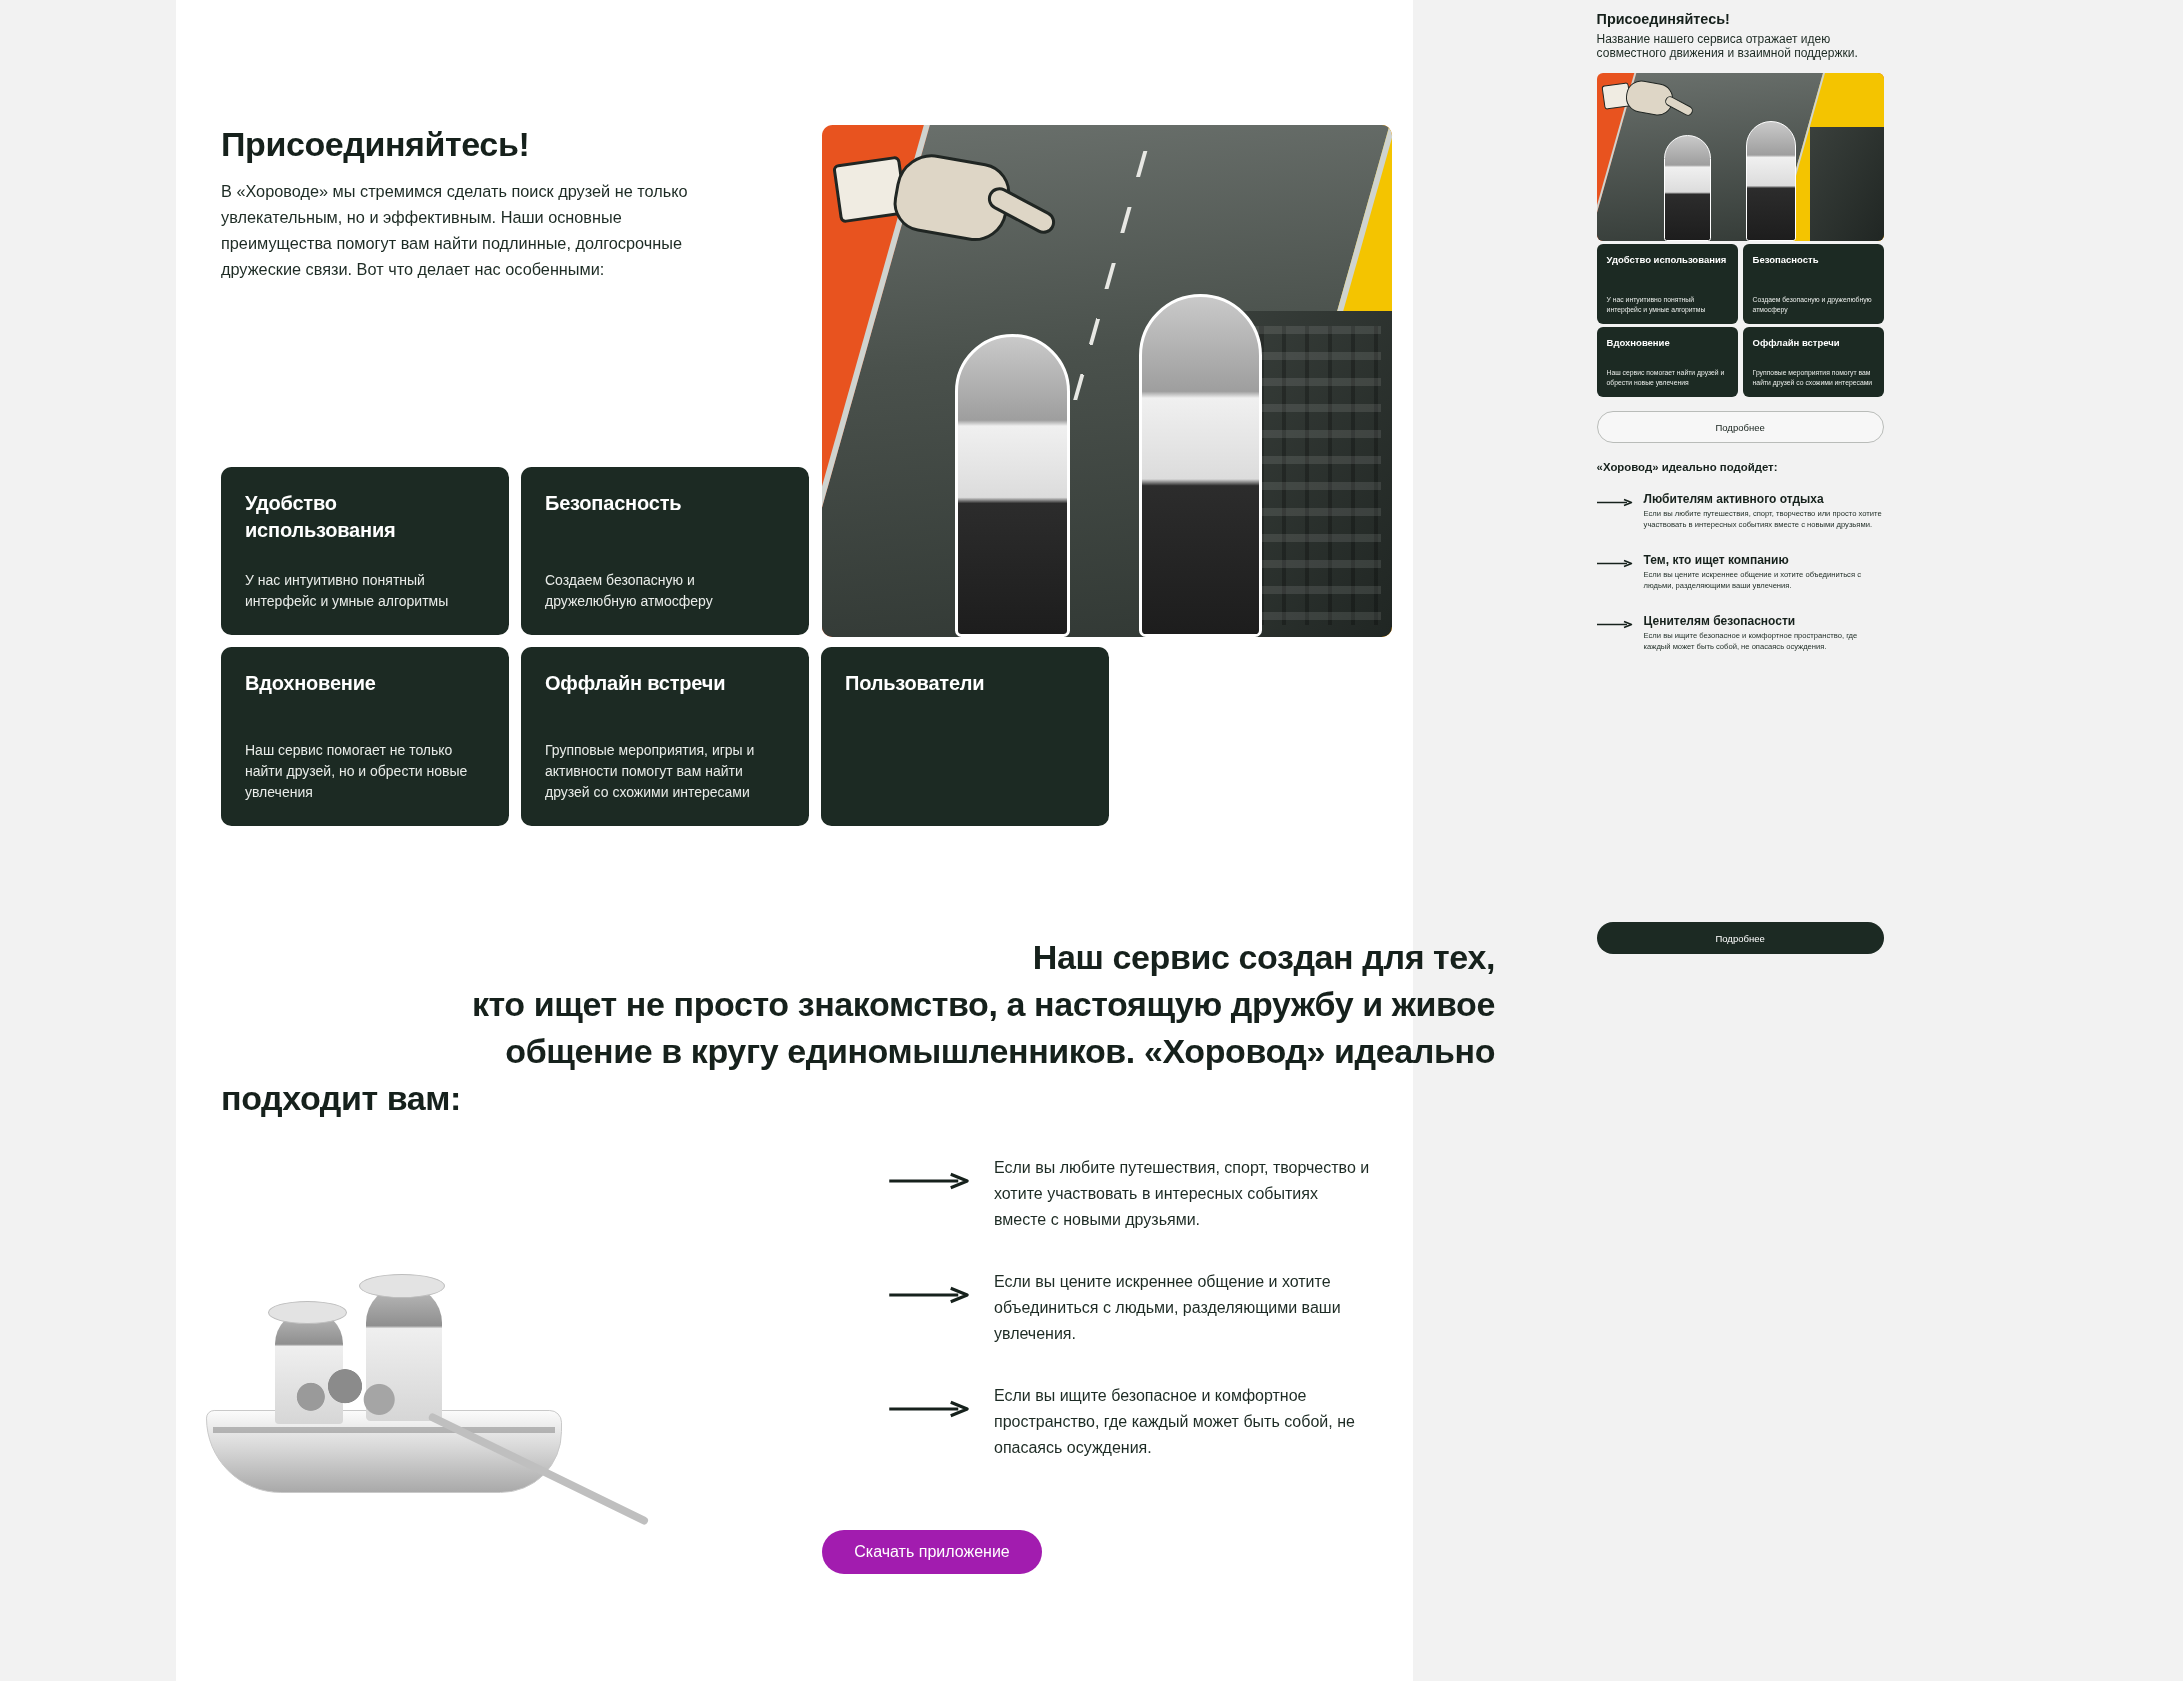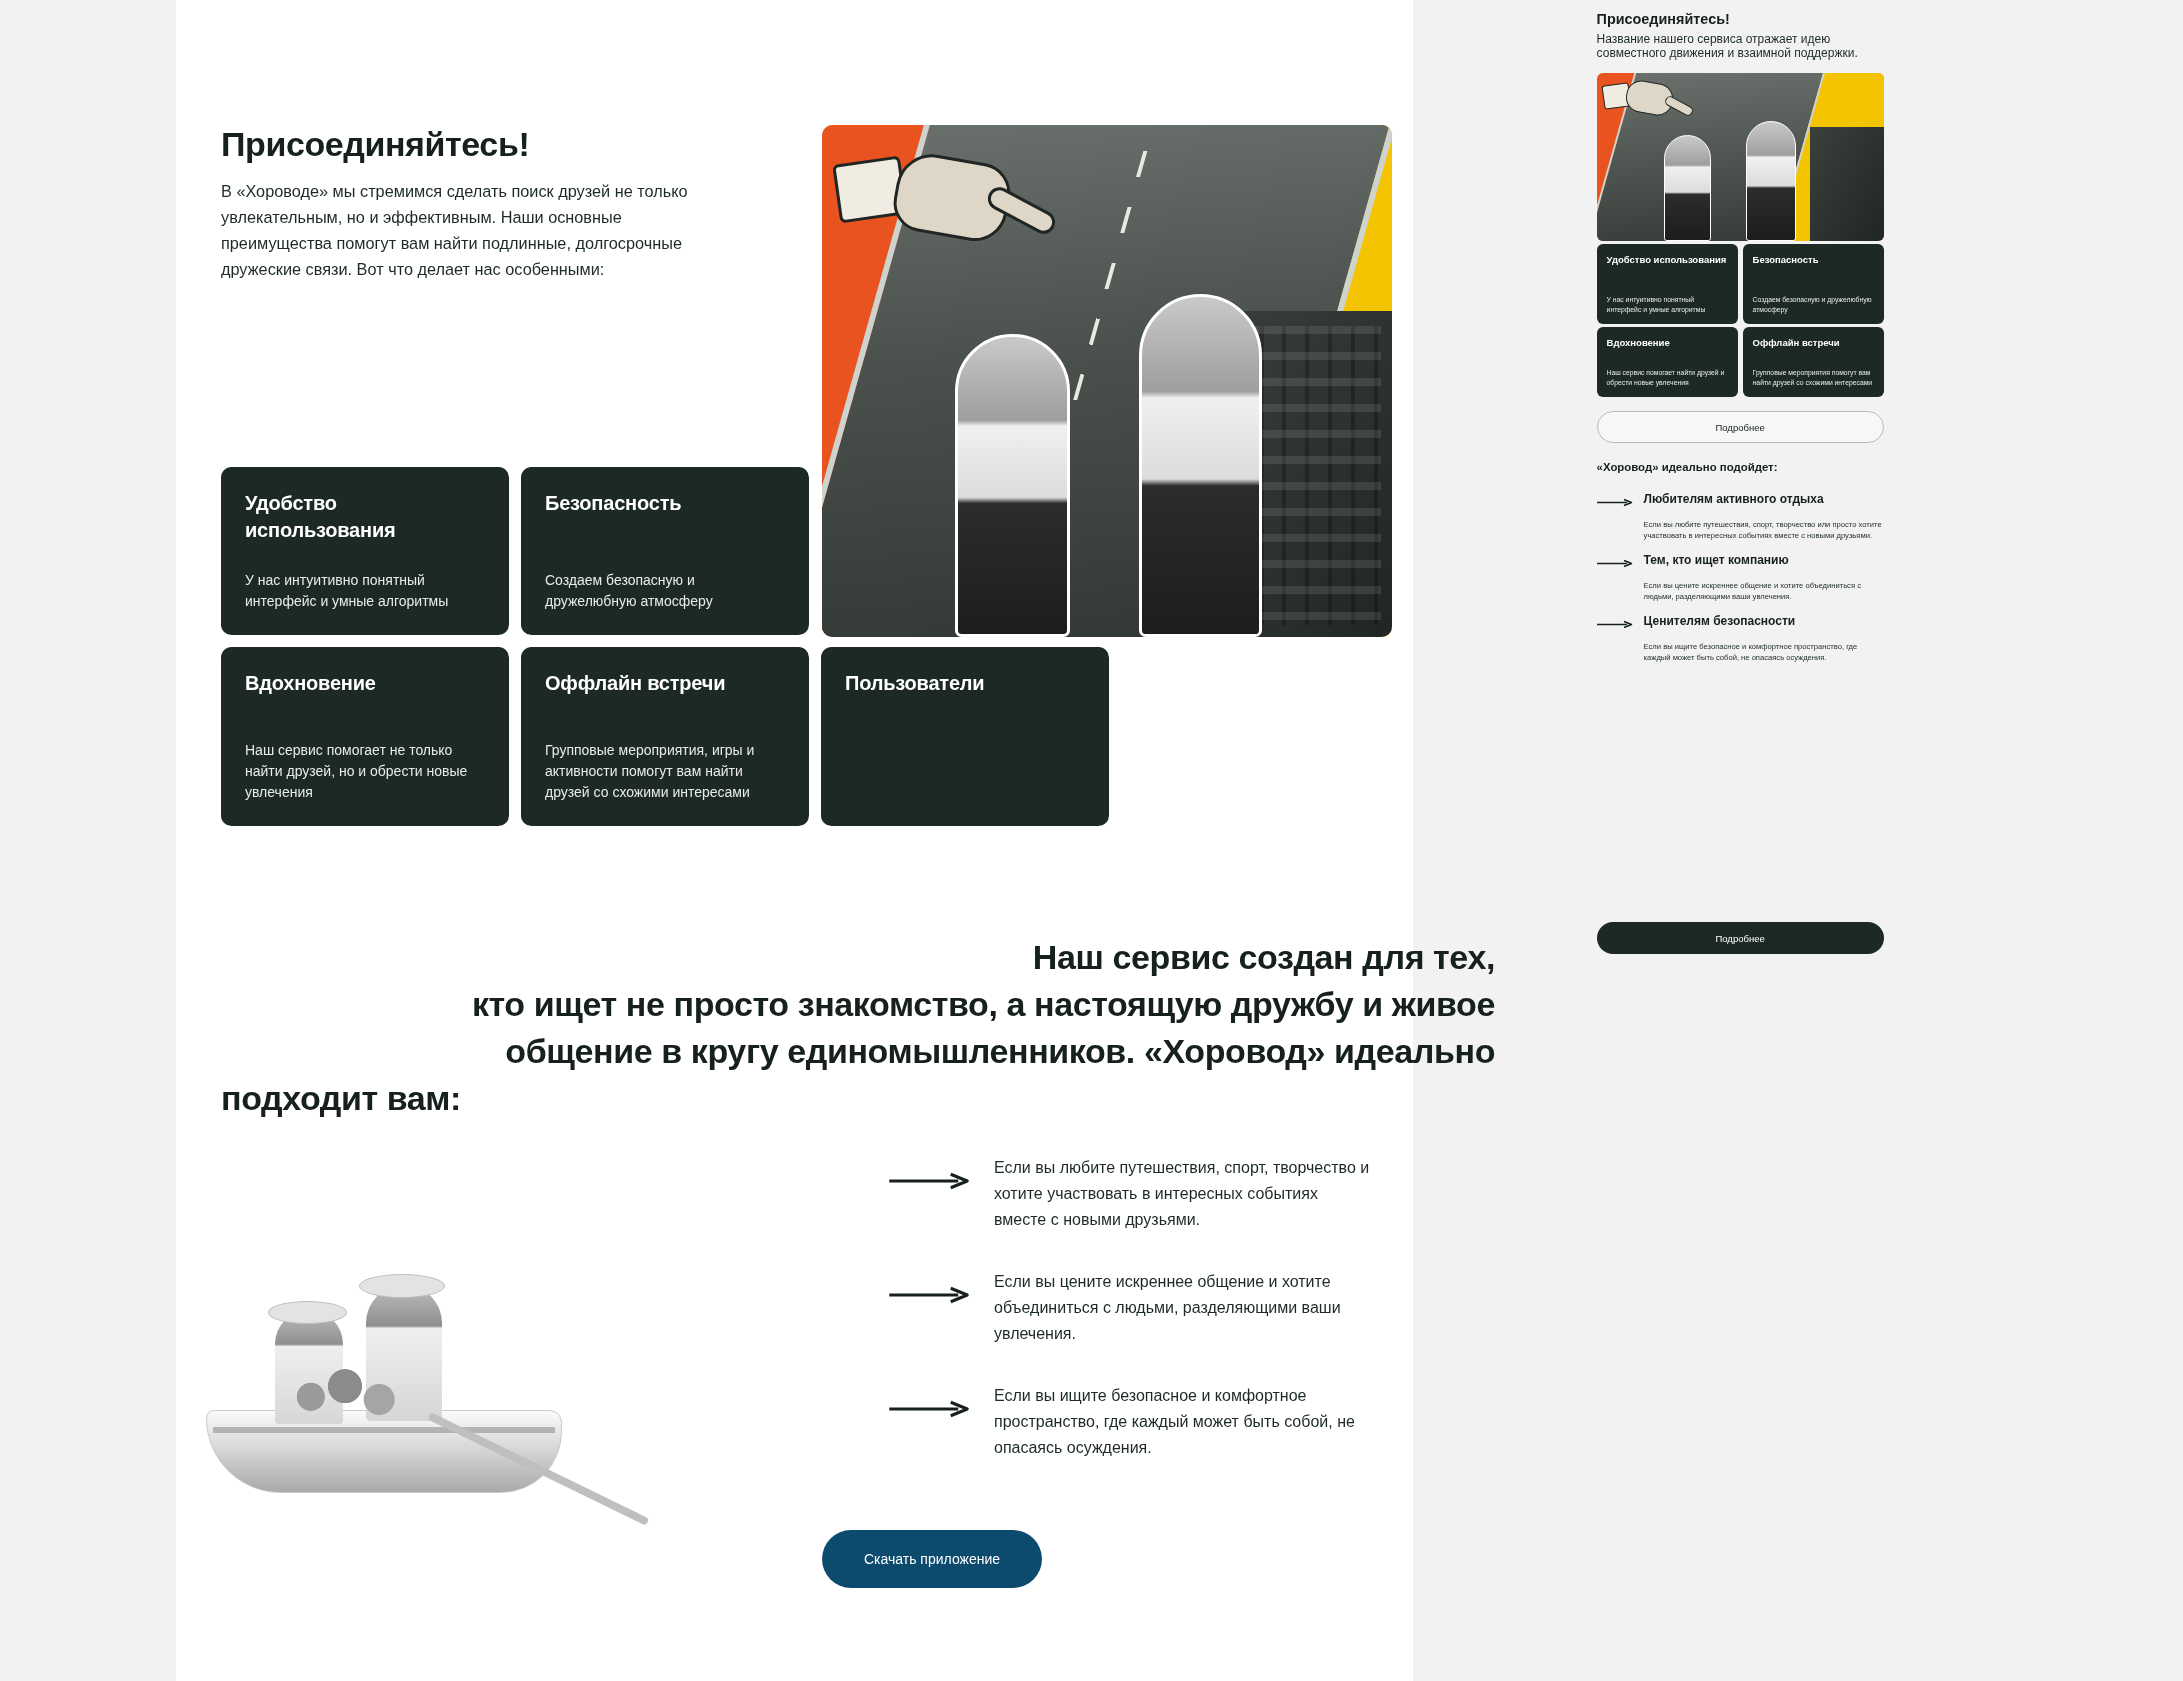--- a/index.html
+++ b/index.html
@@ -260,25 +260,25 @@
     background: radial-gradient(circle at 20% 60%, #9a9a9a 0 13.6px, transparent 14.4px),
                 radial-gradient(circle at 50% 40%, #8b8b8b 0 16.7px, transparent 17.4px),
                 radial-gradient(circle at 80% 65%, #a5a5a5 0 15px, transparent 16px);
   }
 
   .cta-btn {
     position: absolute;
     left: 646px;
     top: 1530px;
     width: 220px;
-    height: 58px;
+    height: 44px;
     border-radius: 29px;
-    background: #0c4a6e;
+    background: #a21caf;
     color: #ffffff;
-    font-size: 14px;
+    font-size: 16px;
     border: none;
     cursor: pointer;
     font-family: "Liberation Sans", sans-serif;
   }
 
   
   .mobile {
     position: absolute;
     left: 1589px;
     top: 0;
@@ -339,21 +339,21 @@
     font-family: "Liberation Sans", sans-serif;
   }
   .m-sub {
     position: absolute; left: 7.6px; top: 461px;
     font-size: 11.4px; font-weight: 700; color: #16211c;
   }
   .m-benefits { position: absolute; left: 7.6px; top: 493px; width: 287px; }
   .m-benefit { position: relative; min-height: 61px; }
   .m-benefit .arrow { position: absolute; left: 0; top: 3px; width: 36px; height: 9px; }
   .m-benefit h5 { margin-left: 47px; font-size: 12px; font-weight: 700; color: #16211c; line-height: 12px; }
-  .m-benefit p { margin-top: 14px; font-size: 7.6px; line-height: 11px; color: #1d2b24; }
+  .m-benefit p { margin-top: 3px; font-size: 7.6px; line-height: 11px; color: #1d2b24; }
   .m-benefit .ind { margin-left: 47px; }
   .m-btn-solid {
     position: absolute; left: 7.6px; top: 922px;
     width: 287px; height: 32px; border-radius: 16px;
     background: #1c2a23; color: #fff; font-size: 9.5px; border: none; cursor: pointer;
     font-family: "Liberation Sans", sans-serif;
   }
 </style>
 </head>
 <body>

